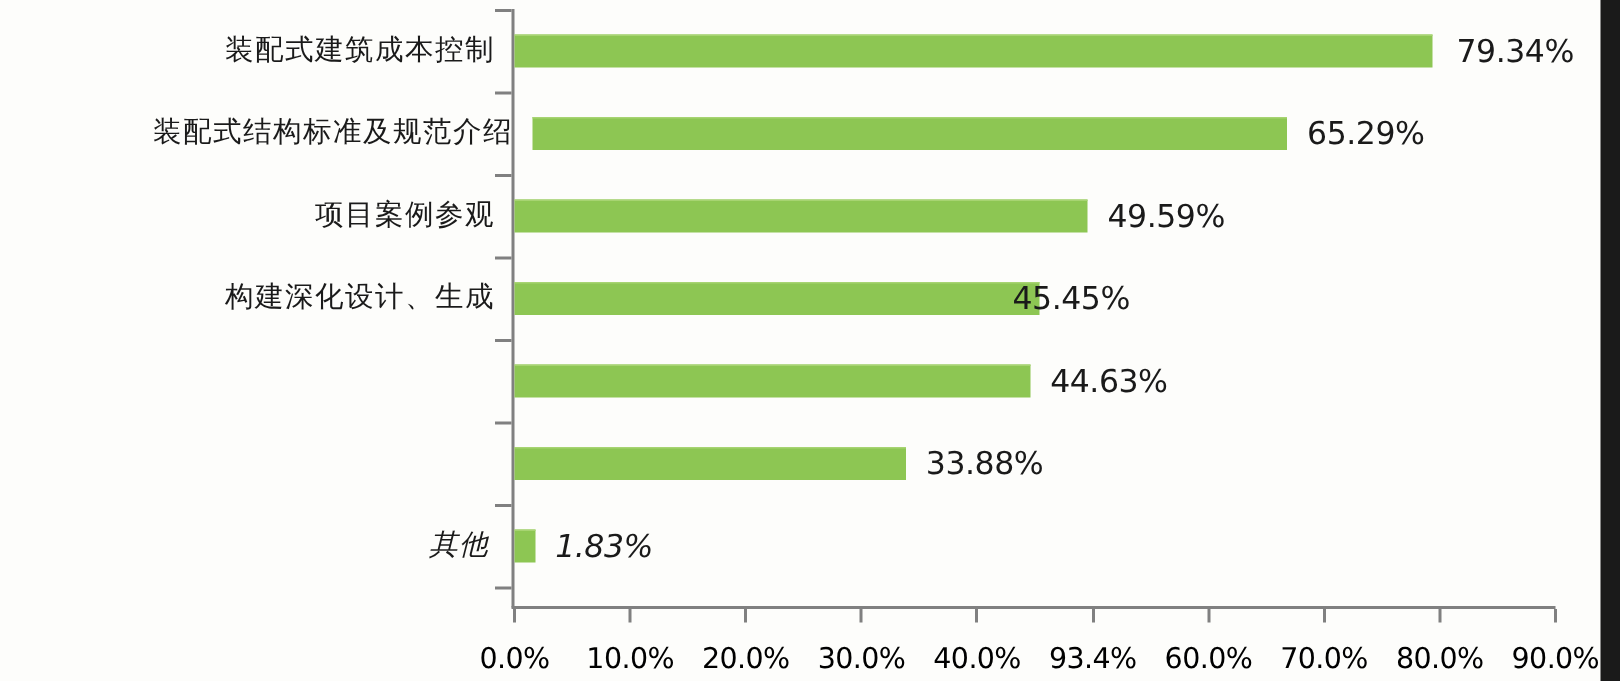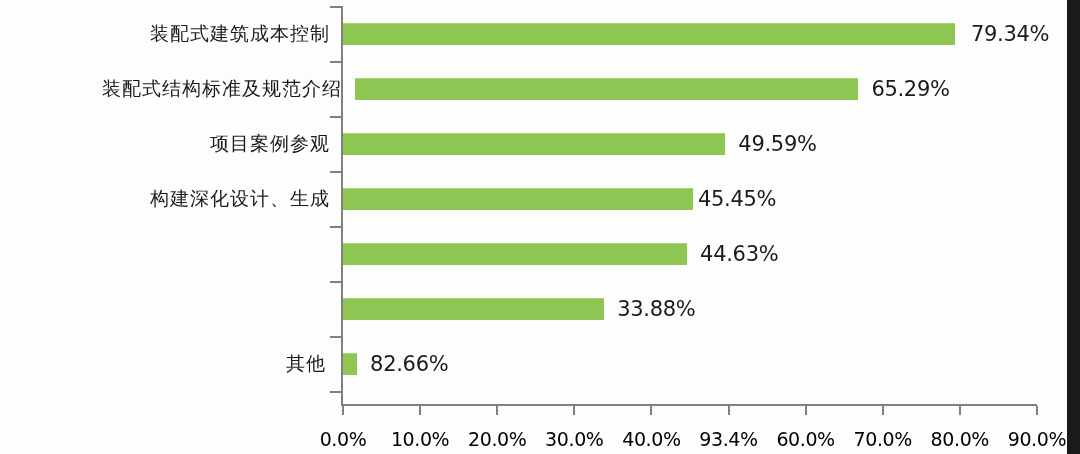--- a/index.html
+++ b/index.html
@@ -204,39 +204,39 @@
           <div class="bar-wrap" style="width: 382.339px;">
             <div class="bar" style="width: 382.339px; background: rgb(141, 198, 83);"></div>
           </div>
           <div class="bar-value" style="left: 738.339px;">49.59%</div>
         </div>
         <div class="row" style="top: 171px; width: 1080px;">
           <div class="cat-label" style="right: 750px;">构建深化设计、生成</div>
           <div class="bar-wrap" style="width: 350.42px;">
             <div class="bar" style="width: 350.42px; background: rgb(141, 198, 83);"></div>
           </div>
-          <div class="bar-value" style="left: 698px;">45.45%</div>
+          <div class="bar-value" style="left: 675px;">45.45%</div>
         </div>
         <div class="row" style="top: 226px; width: 1080px;">
           <div class="bar-wrap" style="width: 344.097px;">
             <div class="bar" style="width: 344.097px; background: rgb(141, 198, 83);"></div>
           </div>
           <div class="bar-value" style="left: 700.097px;">44.63%</div>
         </div>
         <div class="row" style="top: 281px; width: 1080px;">
           <div class="bar-wrap" style="width: 261.215px;">
             <div class="bar" style="width: 261.215px; background: rgb(141, 198, 83);"></div>
           </div>
           <div class="bar-value" style="left: 617.215px;">33.88%</div>
         </div>
-        <div class="row" style="top: 336px; width: 1076px;">
+        <div class="row" style="top: 336px; width: 1076px; font-style: italic;">
           <div class="cat-label" style="right: 750px;">其他</div>
           <div class="bar-wrap" style="width: 14.1093px;">
             <div class="bar" style="width: 14.1093px; background: rgb(141, 198, 83);"></div>
           </div>
-          <div class="bar-value" style="left: 370.109px;">82.66%</div>
+          <div class="bar-value" style="left: 370.109px;">1.83%</div>
         </div>
       </div>
   </div>
 
 
   <div class="edge-right"></div>
 </div>
 
 </body></html>

